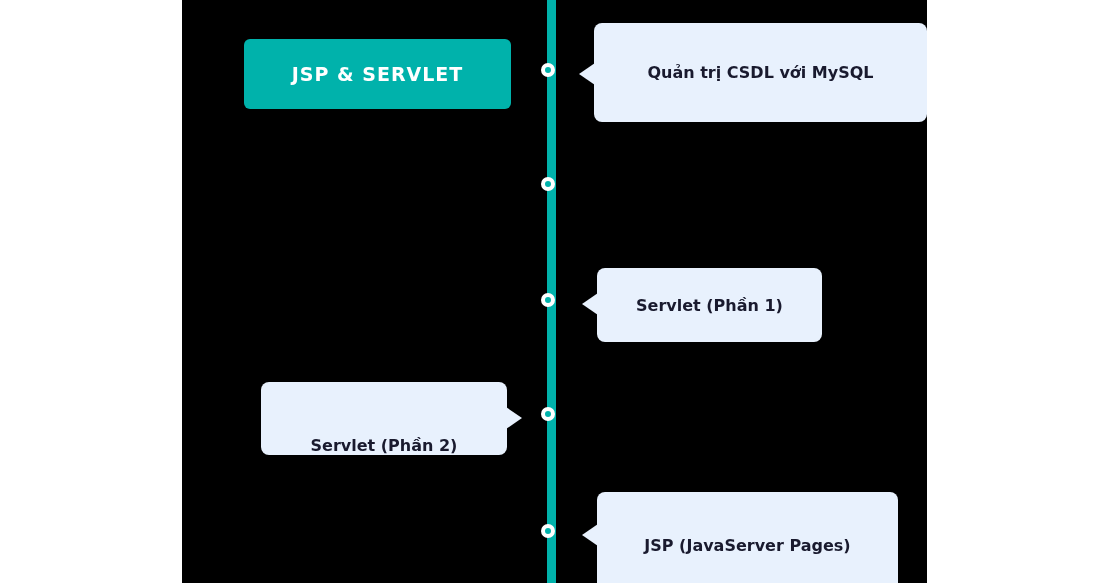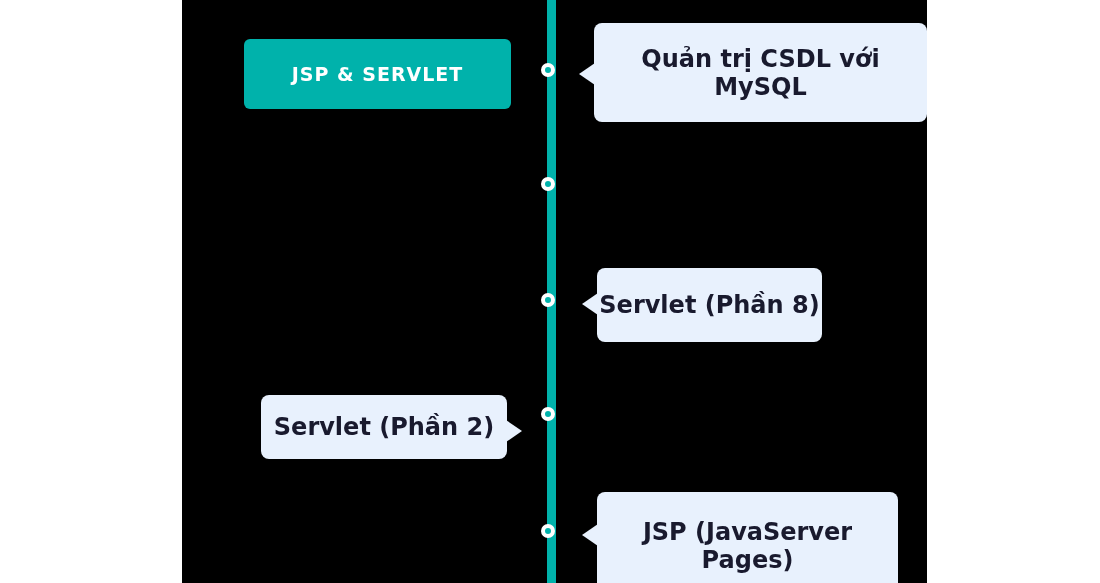--- a/index.html
+++ b/index.html
@@ -51,21 +51,21 @@
       font-size: 19px;
       letter-spacing: 1px;
     }
     .box {
       position: absolute;
       background: #e8f1fd;
       border-radius: 8px;
       display: flex; align-items: center; justify-content: center;
       color: #191a2e;
       font-weight: bold;
-      font-size: 24px;
+      font-size: 16px;
       text-align: center;
     }
     .pointer {
       position: absolute;
       width: 0; height: 0;
       border-top: 11px solid transparent;
       border-bottom: 11px solid transparent;
     }
     .box.right .pointer {
       left: -15px;
@@ -74,21 +74,21 @@
     .box.left .pointer {
       right: -15px;
       border-left: 16px solid #e8f1fd;
     }
     #box1 { left: 412px; top: 23px;  width: 333px; height: 99px; }
     #box1 .pointer { top: 40px; }
     #box2 { left: 0px;   top: 154px; width: 323px; height: 70px; }
     #box2 .pointer { top: 23px; }
     #box3 { left: 415px; top: 268px; width: 225px; height: 74px; }
     #box3 .pointer { top: 25px; }
-    #box4 { left: 79px;  top: 395px; width: 246px; height: 64px; }
+    #box4 { left: 79px;  top: 382px; width: 246px; height: 73px; align-items: flex-end; }
     #box4 .pointer { top: 25px; }
     #box5 { left: 415px; top: 492px; width: 301px; height: 107px; }
     #box5 .pointer { top: 32px; }
   </style>
 </head>
 <body>
 
 <div class="page">
   <div class="canvas">
 
@@ -105,21 +105,21 @@
     <div class="dot d5"></div>
 
     <div id="box1" class="box right">
       <span class="pointer"></span>
       <span>Quản trị CSDL với MySQL</span>
     </div>
 
 
     <div id="box3" class="box right">
       <span class="pointer"></span>
-      <span>Servlet (Phần 8)</span>
+      <span>Servlet (Phần 1)</span>
     </div>
 
     <div id="box4" class="box left">
       <span class="pointer"></span>
       <span>Servlet (Phần 2)</span>
     </div>
 
     <div id="box5" class="box right">
       <span class="pointer"></span>
       <span>JSP (JavaServer Pages)</span>

